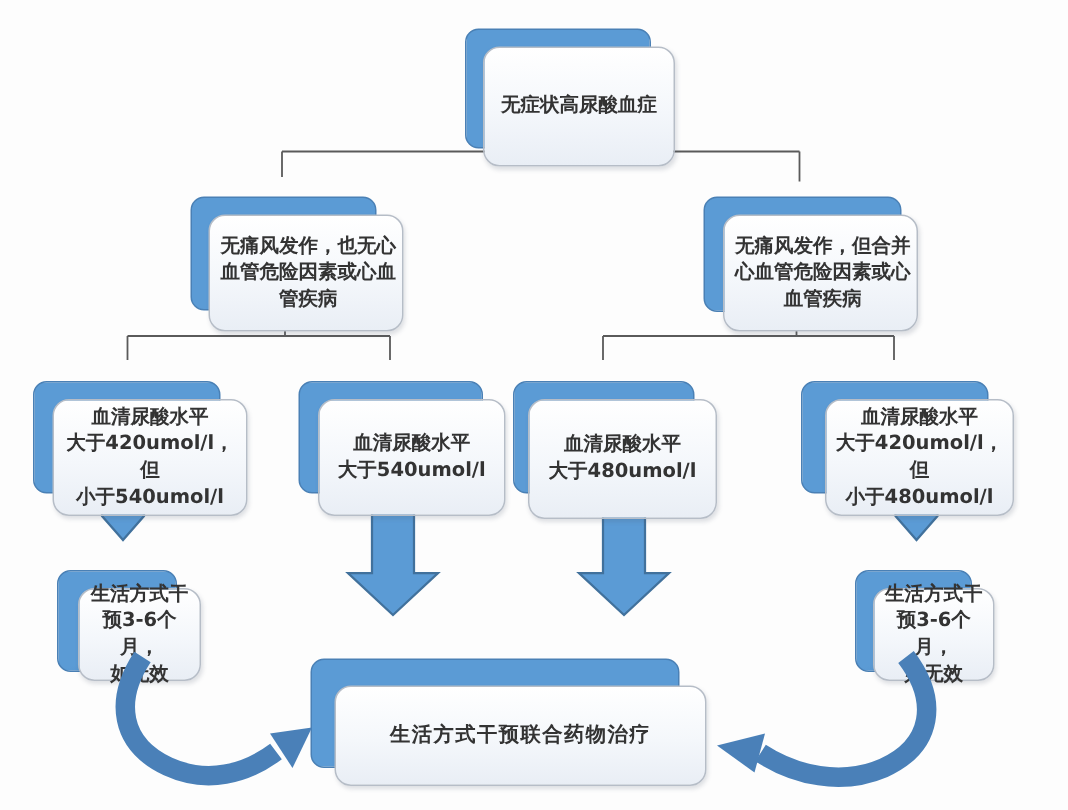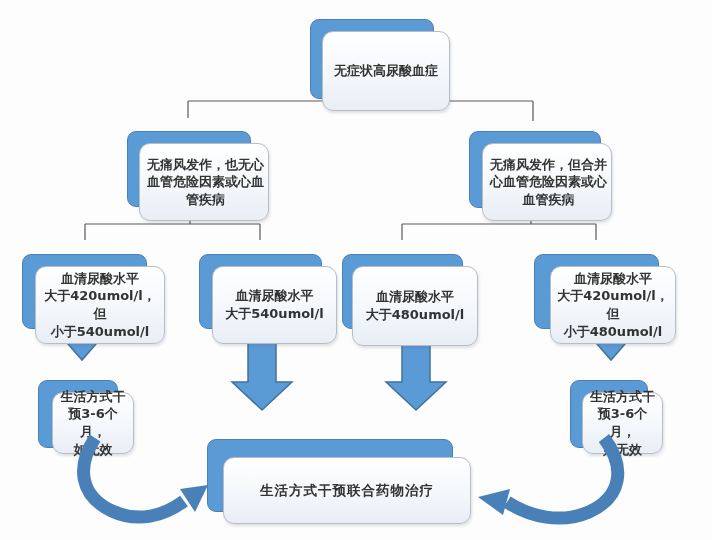--- a/index.html
+++ b/index.html
@@ -44,21 +44,21 @@
   }
   .node-label {
     white-space: pre-line;
     font-size: 13px;
     font-weight: 600;
     line-height: 1.35;
     color: var(--text);
     padding: 2px 4px;
   }
   .node-label.small { font-size: 13px; }
-  .node-label.big { font-size: 13.5px; letter-spacing: 1px; }
+  .node-label.big { font-size: 13.5px; letter-spacing: 1px; font-family: Liberation Serif, serif; }
 
   .conn { stroke: var(--connector); stroke-width: 1.2; fill: none; }
   .block-arrow { fill: var(--arrow_fill); stroke: var(--arrow_edge); stroke-width: 1.5; }
   .pent-arrow { fill: var(--arrow_fill); stroke: var(--arrow_edge); stroke-width: 1.5; }
   .curve-arrow { fill: none; stroke: var(--curve_fill); stroke-width: 13; }
   .curve-head { fill: var(--curve_fill); stroke: none; }
 </style>
 </head>
 <body>
 

